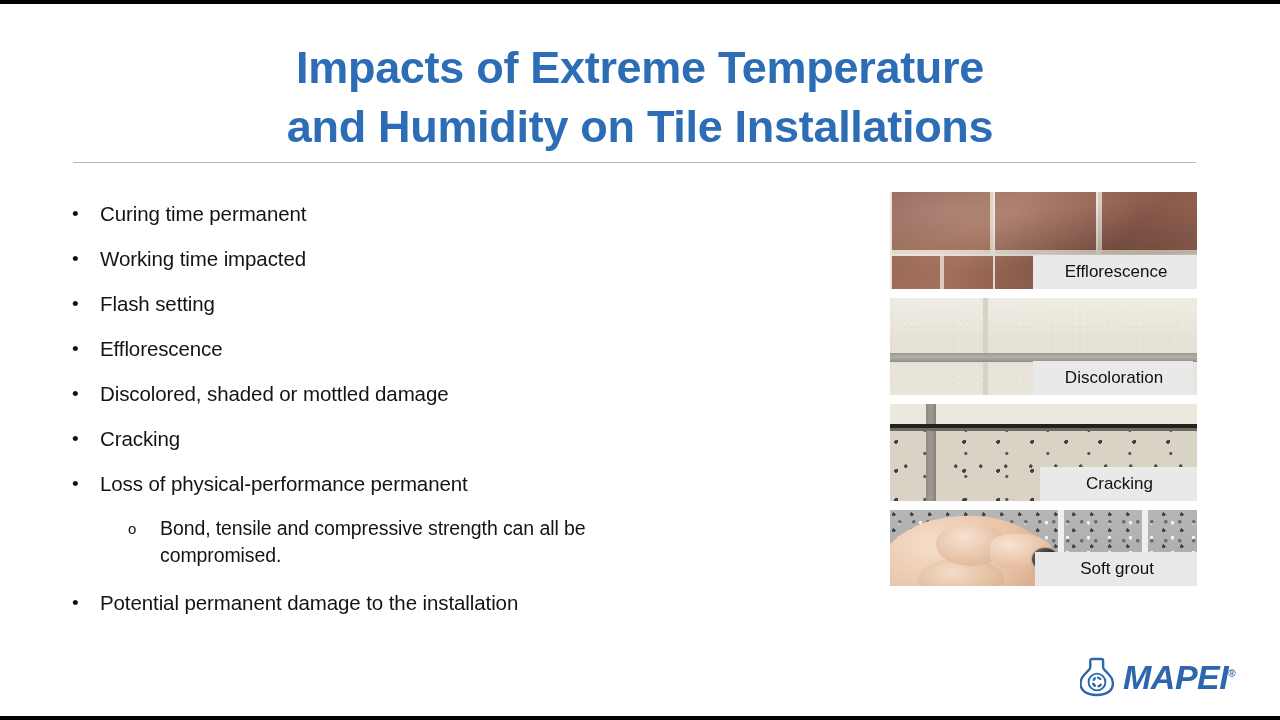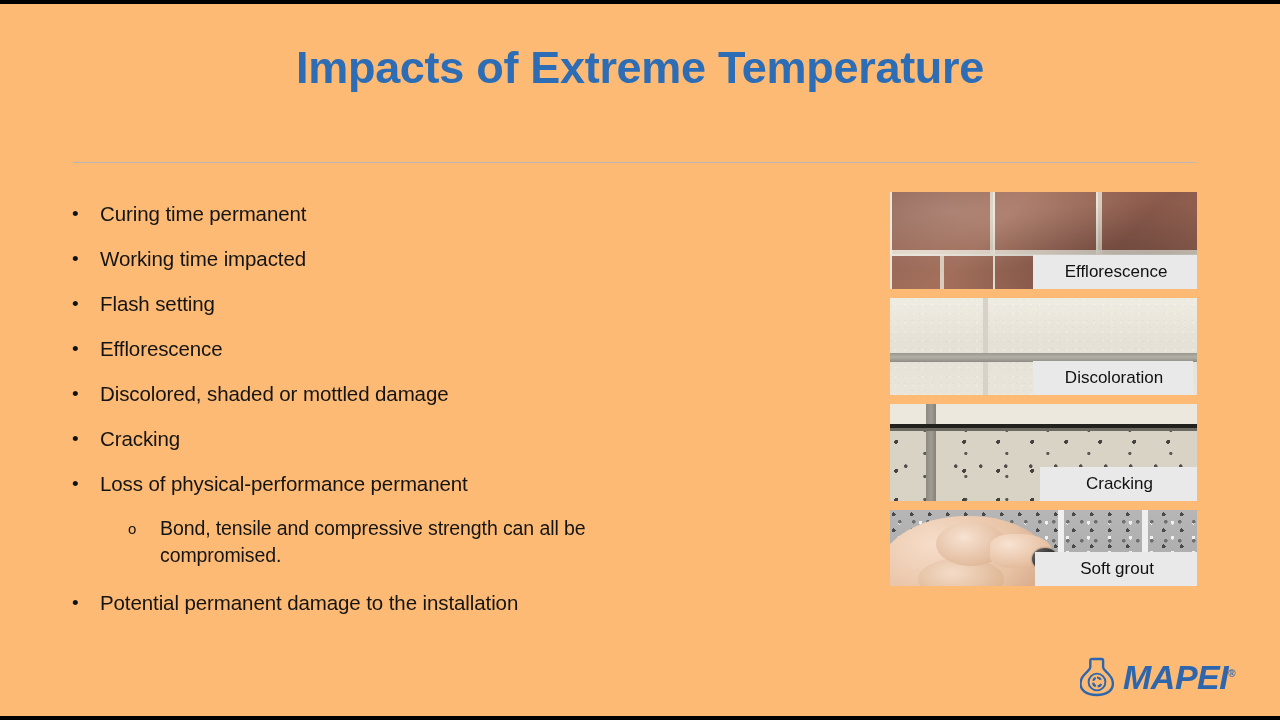--- a/index.html
+++ b/index.html
@@ -1,21 +1,21 @@
 <!DOCTYPE html>
 <html><head>
 <meta charset="utf-8">
 <style>
   * { margin:0; padding:0; box-sizing:border-box; }
   html,body { width:1280px; height:720px; background:#000; }
   body { font-family:"Liberation Sans", sans-serif; }
 
   .slide {
     position:absolute; left:0; top:4px; width:1280px; height:712px;
-    background:#fdba74; overflow:hidden;
+    background:#ffffff; overflow:hidden;
   }
   .bar-top { position:absolute; left:0; top:0; width:1280px; height:4px; background:#000; }
   .bar-bottom { position:absolute; left:0; top:716px; width:1280px; height:4px; background:#000; }
 
   
   .title {
     position:absolute; left:0; top:34px; width:1280px;
     text-align:center;
     font-size:45px; font-weight:bold; line-height:1.32;
     color:#2c6db5; letter-spacing:-0.3px;
@@ -148,20 +148,21 @@
 </style>
 </head>
 <body>
 
 <div class="bar-top"></div>
 
 <div class="slide">
 
   <div class="title">
     <span class="ln">Impacts of Extreme Temperature</span>
+    <span class="ln">and Humidity on Tile Installations</span>
   </div>
 
   <div class="divider"></div>
 
   <div class="bullets">
 
     <div class="b-row lvl1">
       <span class="b-mark">•</span>
       <span class="b-text">Curing time permanent</span>
     </div>

